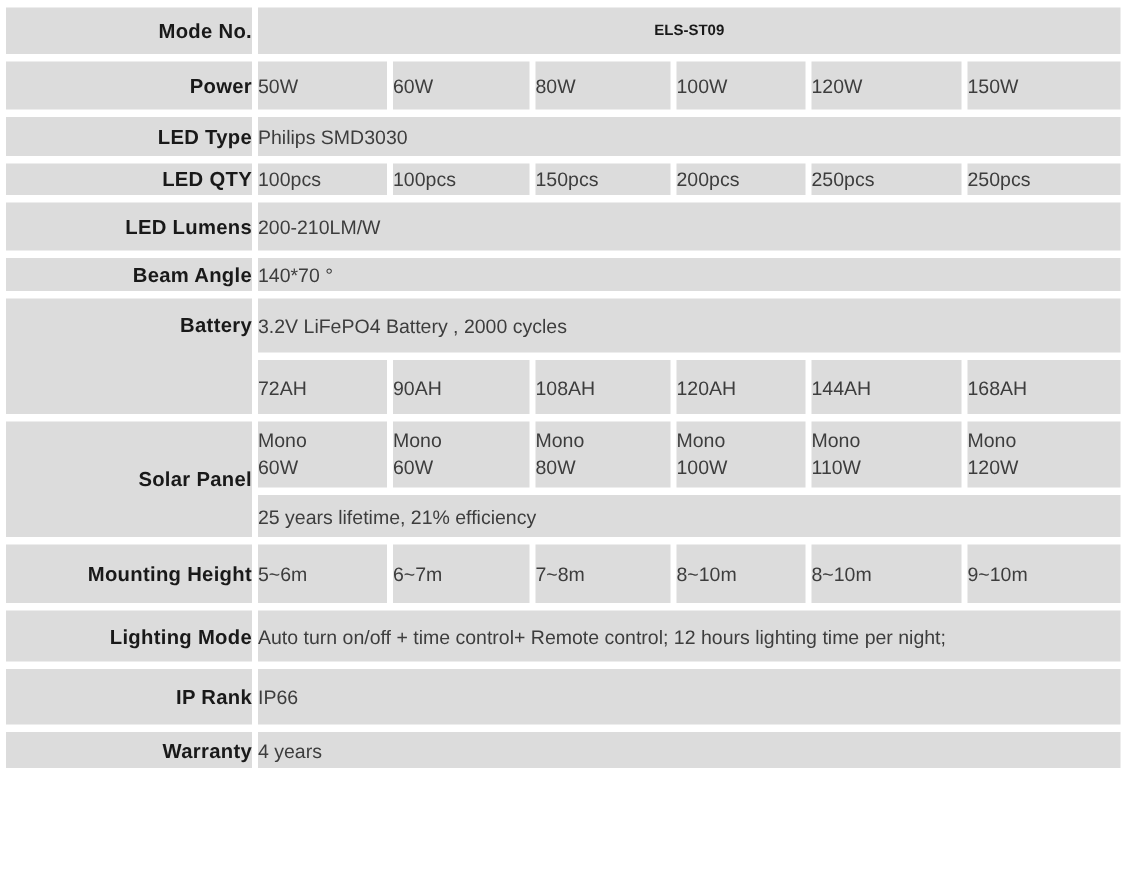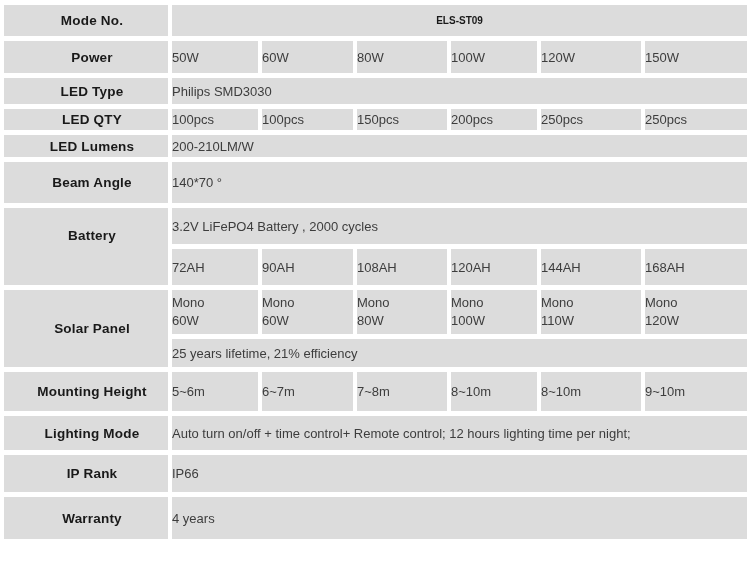--- a/index.html
+++ b/index.html
@@ -20,42 +20,42 @@
   }
   td {
     background: #dcdcdc;
     padding: 0;
     vertical-align: middle;
   }
   td.label {
     font-weight: bold;
     font-size: 13.5px;
     color: #191919;
-    text-align: center;
+    text-align: right;
     padding-left: 12px;
     letter-spacing: 0.2px;
   }
   td.data {
     font-size: 13px;
     color: #3d3d3d;
     text-align: left;
   }
   td.bold-data {
     font-weight: bold;
     font-size: 10px;
     color: #191919;
     text-align: center;
   }
   td.multiline {
     white-space: pre-line;
     line-height: 1.35;
   }
   td.top-label {
     vertical-align: top;
-    padding-top: 20px;
+    padding-top: 10px;
   }
 </style>
 </head>
 <body>
 
 <table class="spec">
   <colgroup>
     <col style="width:164px">
     <col style="width:86px">
     <col style="width:91px">
@@ -89,26 +89,26 @@
   <tr style="height:21px">
     <td class="label">LED QTY</td>
     <td class="data">100pcs</td>
     <td class="data">100pcs</td>
     <td class="data">150pcs</td>
     <td class="data">200pcs</td>
     <td class="data">250pcs</td>
     <td class="data">250pcs</td>
   </tr>
 
-  <tr style="height:22px">
+  <tr style="height:32px">
     <td class="label">LED Lumens</td>
     <td class="data" colspan="6">200-210LM/W</td>
   </tr>
 
-  <tr style="height:41px">
+  <tr style="height:22px">
     <td class="label">Beam Angle</td>
     <td class="data" colspan="6">140*70 °</td>
   </tr>
 
   <tr style="height:36px">
     <td class="label top-label" rowspan="2">Battery</td>
     <td class="data" colspan="6">3.2V LiFePO4 Battery ,  2000 cycles</td>
   </tr>
 
   <tr style="height:36px">
@@ -153,18 +153,18 @@
   <tr style="height:34px">
     <td class="label">Lighting Mode</td>
     <td class="data" colspan="6">Auto turn on/off + time control+ Remote control; 12 hours lighting time per night;</td>
   </tr>
 
   <tr style="height:37px">
     <td class="label">IP Rank</td>
     <td class="data" colspan="6">IP66</td>
   </tr>
 
-  <tr style="height:42px">
+  <tr style="height:24px">
     <td class="label">Warranty</td>
     <td class="data" colspan="6">4 years</td>
   </tr>
 </tbody>
   </table>
 
 </body></html>

